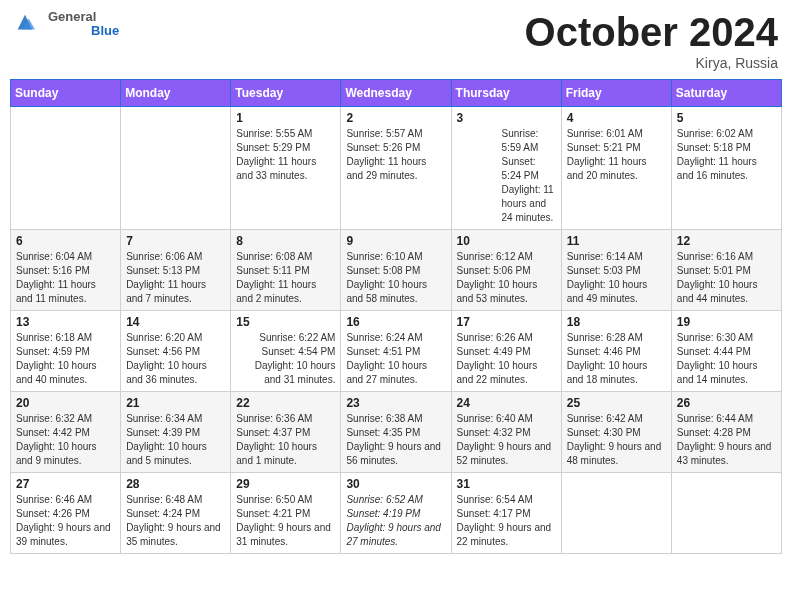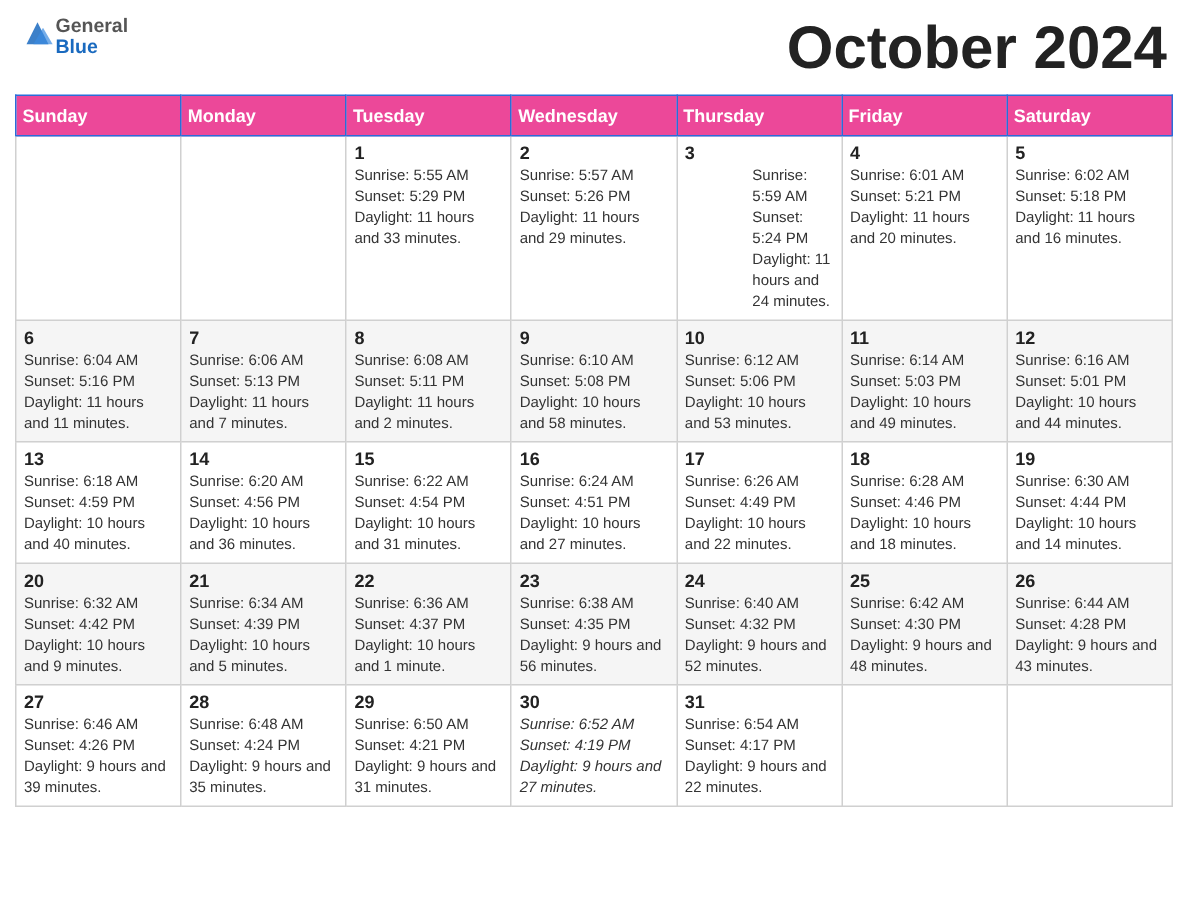--- a/index.html
+++ b/index.html
@@ -13,31 +13,31 @@
     .header {
       display: flex;
       justify-content: space-between;
       align-items: flex-start;
       margin-bottom: 8px;
       padding: 0 4px;
     }
     .logo {
       display: flex;
       align-items: center;
-      gap: 1px;
+      gap: 12px;
     }
     .logo-text {
       display: flex;
       flex-direction: column;
       font-size: 13px;
       font-weight: bold;
       line-height: 1.1;
     }
     .logo-general { color: #555; }
-    .logo-blue { color: #1a6abf; }
+    .logo-blue { color: #1a6abf; margin-left: 43px; }
     .logo-icon {
       width: 22px;
       height: 22px;
     }
     .title-block {
       text-align: right;
     }
     .month-title {
       font-size: 40px;
       font-weight: bold;
@@ -46,21 +46,21 @@
     .location {
       font-size: 14px;
       color: #555;
     }
     table {
       width: 100%;
       border-collapse: collapse;
       table-layout: fixed;
     }
     thead tr th {
-      background-color: #ec4899;
+      background-color: #8b5cf6;
       color: #fff;
       font-size: 12px;
       font-weight: bold;
       padding: 6px 4px;
       border: 1px solid #2a6dd9;
       text-align: left;
     }
     tbody tr td {
       vertical-align: top;
       border: 1px solid #d0d0d0;
@@ -98,20 +98,21 @@
       <polygon points="12,2 20,18 4,18" fill="#1a6abf" opacity="0.85"></polygon>
       <polygon points="16,6 23,18 9,18" fill="#3a8adf" opacity="0.7"></polygon>
     </svg>
     <div class="logo-text">
       <span class="logo-general">General</span>
       <span class="logo-blue">Blue</span>
     </div>
   </div>
   <div class="title-block">
     <div class="month-title">October 2024</div>
+    <div class="location">Kirya, Russia</div>
   </div>
 </div>
 
 <table>
   <thead>
     <tr id="header-row">
     <th>Sunday</th>
         <th>Monday</th>
         <th>Tuesday</th>
         <th>Wednesday</th>
@@ -207,21 +208,21 @@
 Daylight: 10 hours and 40 minutes.</div>
         </td>
         <td>
           <span class="day-num">14</span>
           <div class="day-info" style="white-space: pre-line;">Sunrise: 6:20 AM
 Sunset: 4:56 PM
 Daylight: 10 hours and 36 minutes.</div>
         </td>
         <td>
           <span class="day-num">15</span>
-          <div class="day-info" style="white-space: pre-line;">Sunrise: 6:22 AM
+          <div class="day-info" style="white-space: pre-line; text-align: right;">Sunrise: 6:22 AM
 Sunset: 4:54 PM
 Daylight: 10 hours and 31 minutes.</div>
         </td>
         <td>
           <span class="day-num">16</span>
           <div class="day-info" style="white-space: pre-line;">Sunrise: 6:24 AM
 Sunset: 4:51 PM
 Daylight: 10 hours and 27 minutes.</div>
         </td>
         <td>

